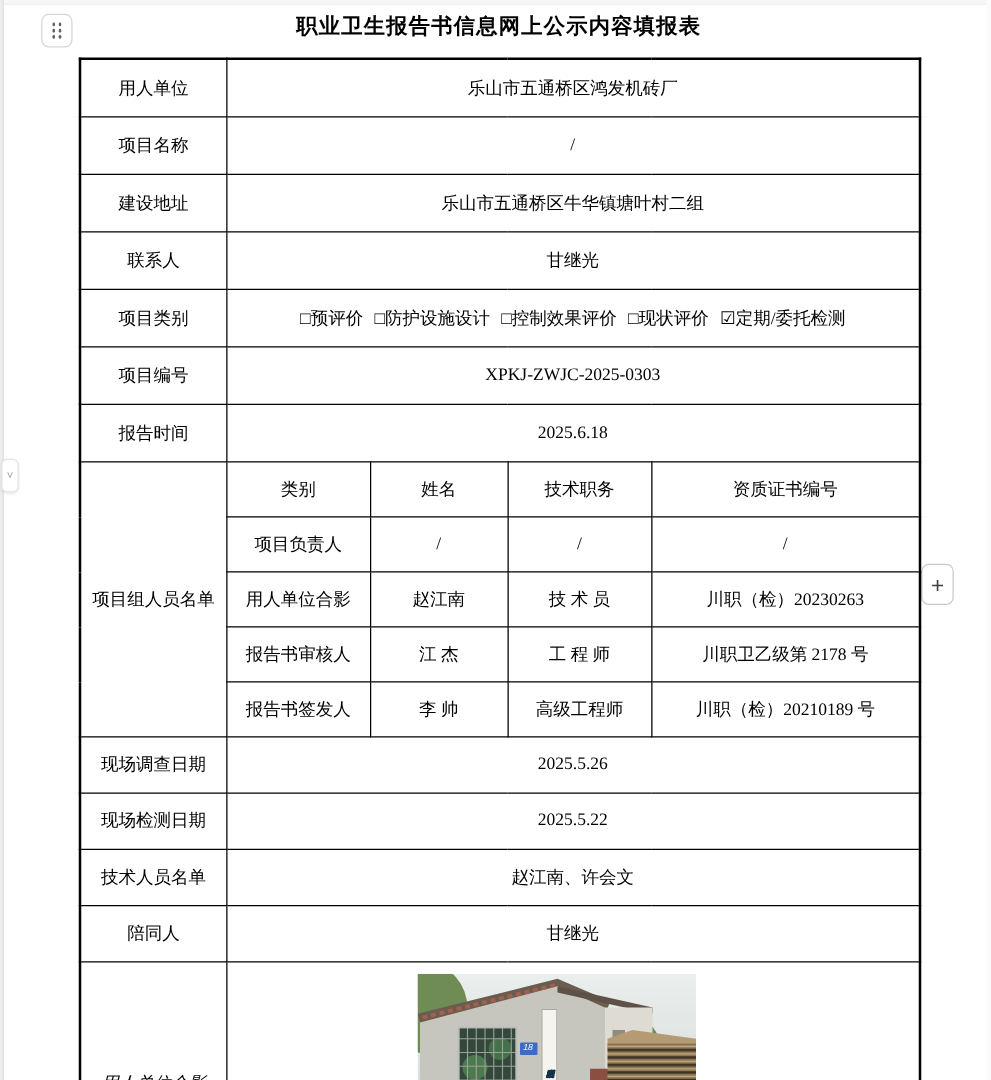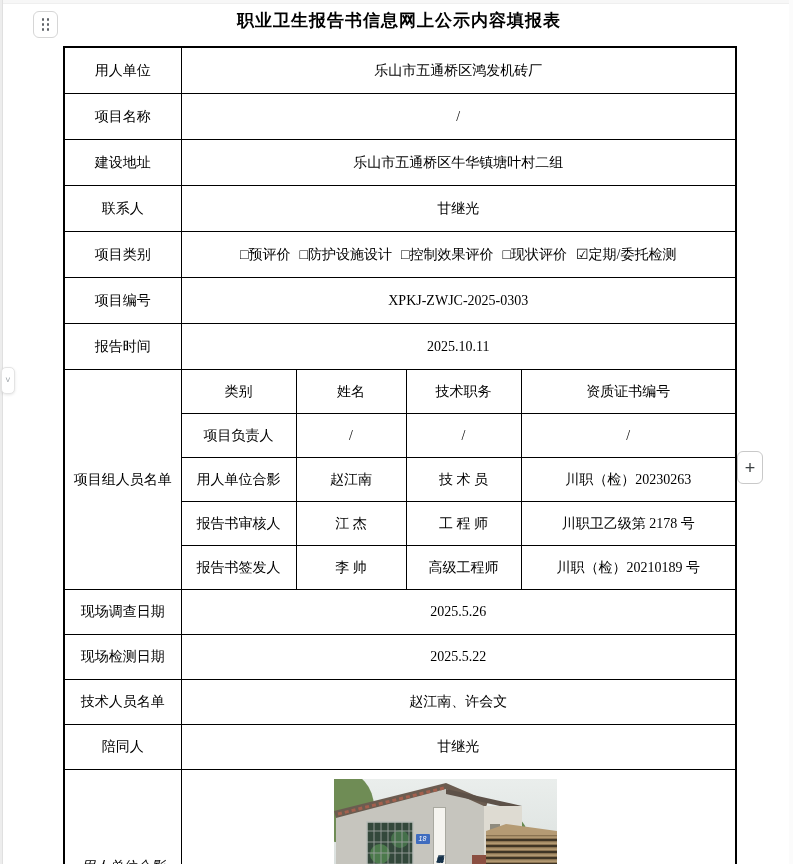--- a/index.html
+++ b/index.html
@@ -139,21 +139,21 @@
             <span><span>☑</span><span>定期/委托检测</span></span>
           </span>
         </td>
       </tr>
       <tr class="r-s">
         <td>项目编号</td>
         <td colspan="4" class="serif">XPKJ-ZWJC-2025-0303</td>
       </tr>
       <tr class="r-s">
         <td>报告时间</td>
-        <td colspan="4" class="serif">2025.10.11</td>
+        <td colspan="4" class="serif">2025.6.18</td>
       </tr>
 
       <tr class="r-t">
         <td rowspan="5">项目组人员名单</td>
         <td>类别</td>
         <td>姓名</td>
         <td>技术职务</td>
         <td>资质证书编号</td>
       </tr>
       <tr class="r-t">

